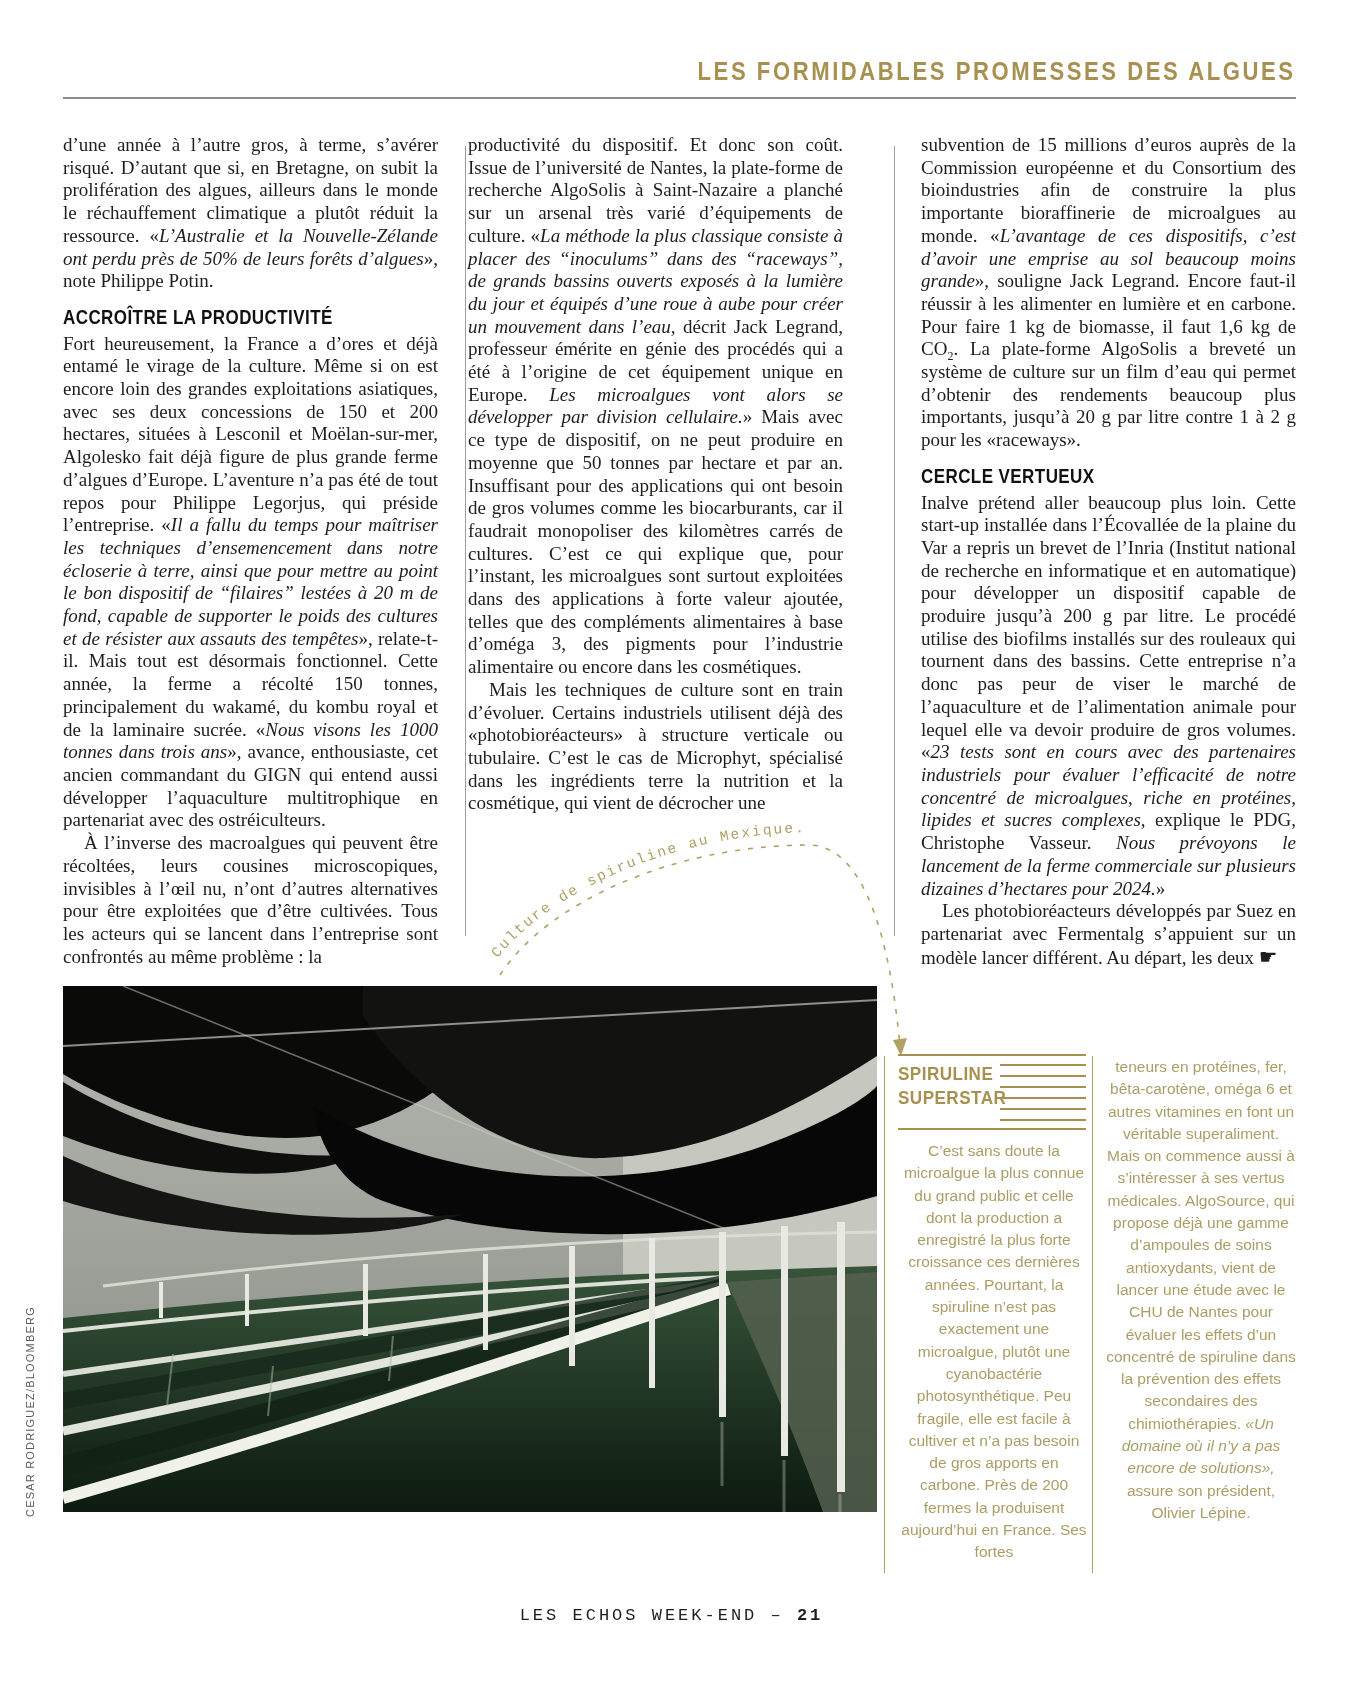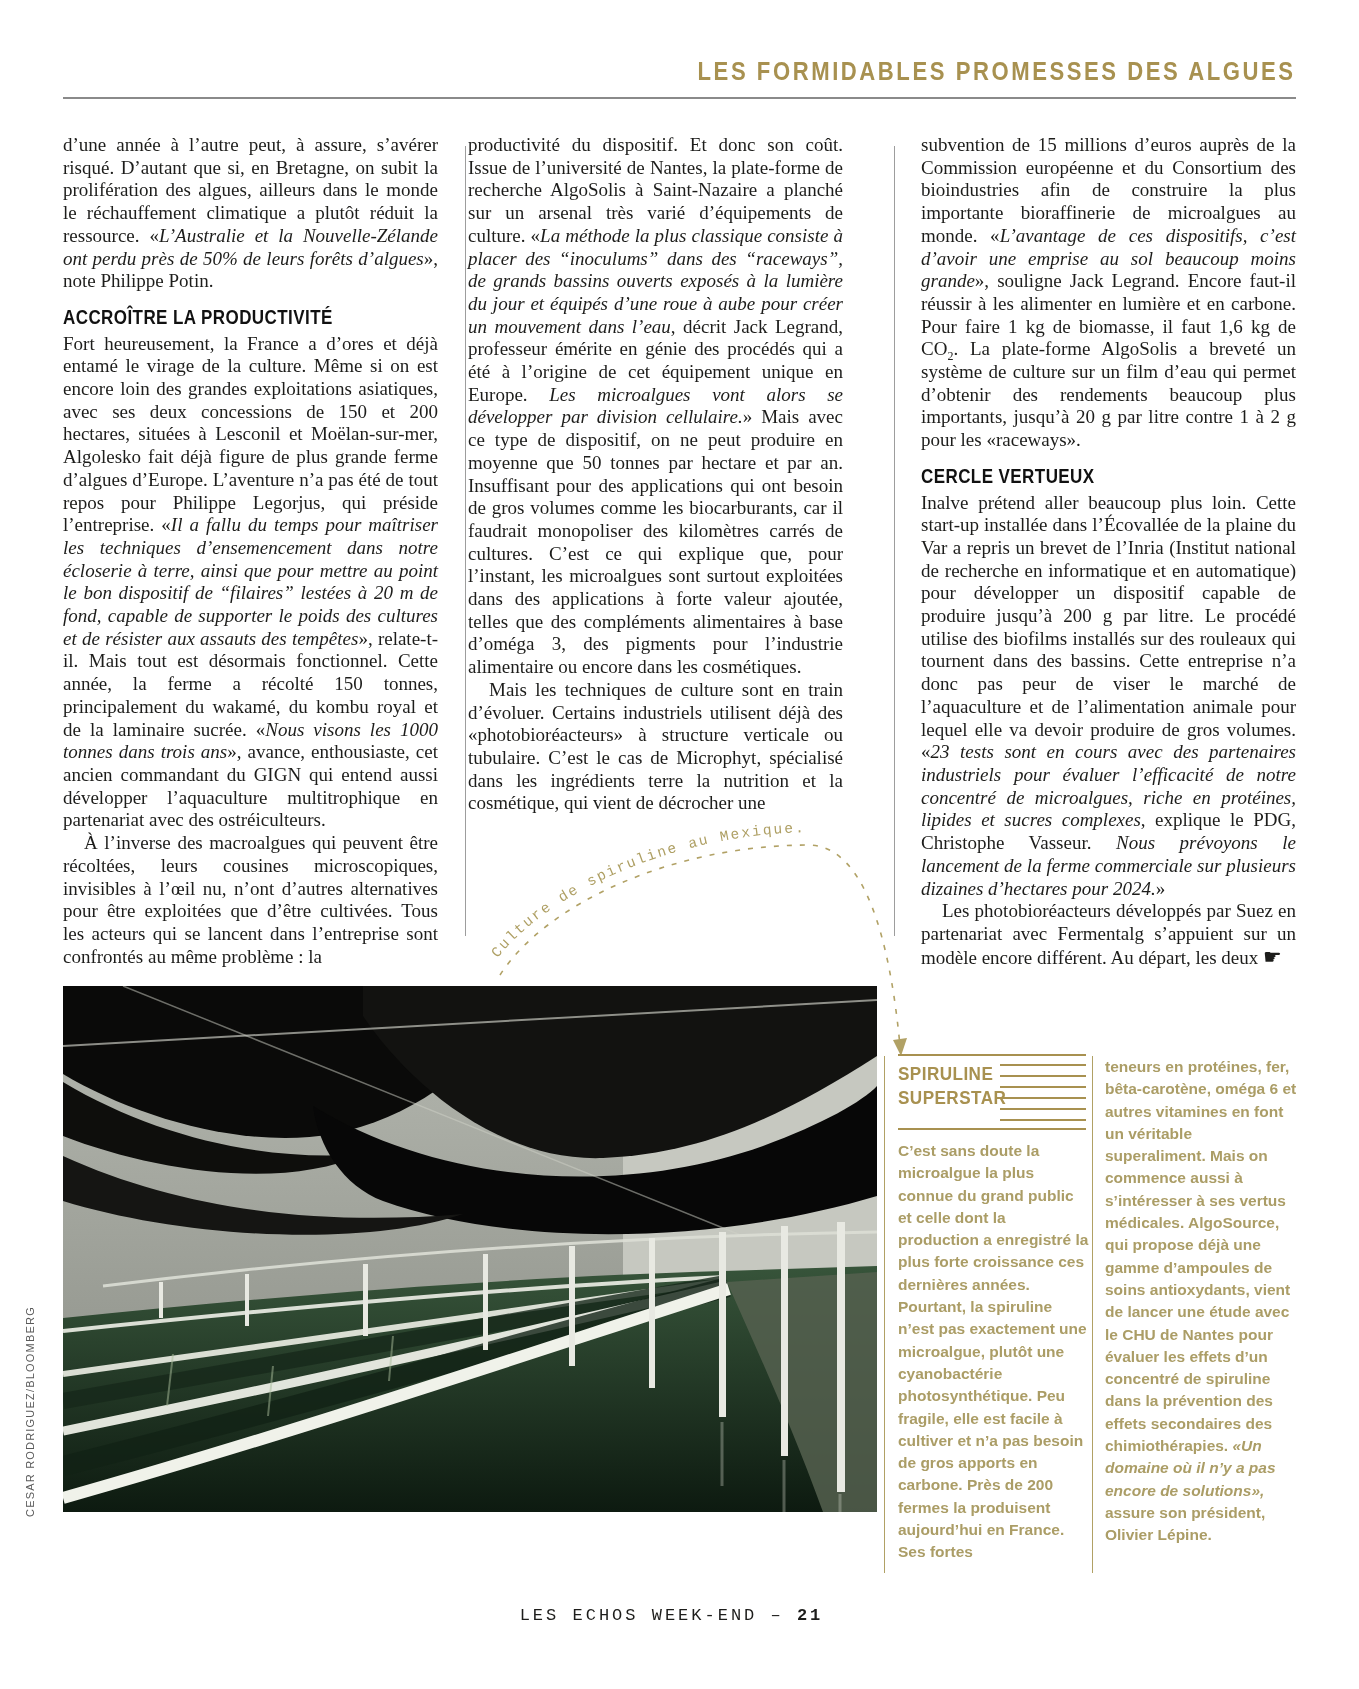--- a/index.html
+++ b/index.html
@@ -44,50 +44,50 @@
   .sb-rule-left{position:absolute;left:884px;top:1056px;width:1px;height:517px;background:#b1a165;}
   .sb-rule-mid{position:absolute;left:1092px;top:1056px;width:1px;height:517px;background:#b1a165;}
   .sb-top-rule{position:absolute;left:898px;top:1054px;width:188px;height:2px;background:#a89150;}
   .sb-bottom-rule{position:absolute;left:898px;top:1128px;width:188px;height:2px;background:#a89150;}
   .sb-heading{position:absolute;left:898px;top:1062px;font-family:"Liberation Sans",sans-serif;
     font-weight:700;font-size:19px;line-height:24px;color:#a89150;
     transform:scaleX(.9);transform-origin:0 0;letter-spacing:.5px;}
   .sb-lines{position:absolute;left:1000px;top:1064px;width:86px;}
   .sb-lines div{height:2px;background:#a89150;margin-bottom:9px;}
   .sb-col{position:absolute;font-family:"Liberation Sans",sans-serif;font-size:15.5px;
-    line-height:22.3px;color:#ab9d66;text-align:left;font-weight:bold;}
+    line-height:22.3px;color:#ab9d66;text-align:center;}
   .sb-col1{left:898px;top:1140px;width:192px;}
   .sb-col2{left:1105px;top:1056px;width:192px;}
 
   
   .footer{position:absolute;left:0;right:16px;top:1606px;text-align:center;
     font-family:"Liberation Mono",monospace;font-size:17px;letter-spacing:3px;color:#1d1d1b;}
   .footer .pg{font-weight:700;}
 </style>
 </head>
 <body>
 
 <div class="header-title">LES FORMIDABLES PROMESSES DES ALGUES</div>
 <div class="header-rule"></div>
 
 <div class="col col1">
-    <p class="body-p"><span>d’une année à l’autre peut, à assure, s’avérer risqué. D’autant que si, en Bretagne, on subit la prolifération des algues, ailleurs dans le monde le réchauffement climatique a plutôt réduit la ressource. «</span><span class="it">L’Australie et la Nouvelle-Zélande ont perdu près de 50% de leurs forêts d’algues</span><span>», note Philippe Potin.</span></p>
+    <p class="body-p"><span>d’une année à l’autre gros, à terme, s’avérer risqué. D’autant que si, en Bretagne, on subit la prolifération des algues, ailleurs dans le monde le réchauffement climatique a plutôt réduit la ressource. «</span><span class="it">L’Australie et la Nouvelle-Zélande ont perdu près de 50% de leurs forêts d’algues</span><span>», note Philippe Potin.</span></p>
     <h2 class="col-heading">ACCROÎTRE LA PRODUCTIVITÉ</h2>
     <p class="body-p"><span>Fort heureusement, la France a d’ores et déjà entamé le virage de la culture. Même si on est encore loin des grandes exploitations asiatiques, avec ses deux concessions de 150 et 200 hectares, situées à Lesconil et Moëlan-sur-mer, Algolesko fait déjà figure de plus grande ferme d’algues d’Europe. L’aventure n’a pas été de tout repos pour Philippe Legorjus, qui préside l’entreprise. «</span><span class="it">Il a fallu du temps pour maîtriser les techniques d’ensemencement dans notre écloserie à terre, ainsi que pour mettre au point le bon dispositif de “filaires” lestées à 20 m de fond, capable de supporter le poids des cultures et de résister aux assauts des tempêtes</span><span>», relate-t-il. Mais tout est désormais fonctionnel. Cette année, la ferme a récolté 150 tonnes, principalement du wakamé, du kombu royal et de la laminaire sucrée. «</span><span class="it">Nous visons les 1000 tonnes dans trois ans</span><span>», avance, enthousiaste, cet ancien commandant du GIGN qui entend aussi développer l’aquaculture multitrophique en partenariat avec des ostréiculteurs.</span></p>
     <p class="body-p indent"><span>À l’inverse des macroalgues qui peuvent être récoltées, leurs cousines microscopiques, invisibles à l’œil nu, n’ont d’autres alternatives pour être exploitées que d’être cultivées. Tous les acteurs qui se lancent dans l’entreprise sont confrontés au même problème : la</span></p>
   </div>
 <div class="col col2">
     <p class="body-p"><span>productivité du dispositif. Et donc son coût. Issue de l’université de Nantes, la plate-forme de recherche AlgoSolis à Saint-Nazaire a planché sur un arsenal très varié d’équipements de culture. «</span><span class="it">La méthode la plus classique consiste à placer des “inoculums” dans des “raceways”, de grands bassins ouverts exposés à la lumière du jour et équipés d’une roue à aube pour créer un mouvement dans l’eau</span><span>, décrit Jack Legrand, professeur émérite en génie des procédés qui a été à l’origine de cet équipement unique en Europe. </span><span class="it">Les microalgues vont alors se développer par division cellulaire.</span><span>» Mais avec ce type de dispositif, on ne peut produire en moyenne que 50 tonnes par hectare et par an. Insuffisant pour des applications qui ont besoin de gros volumes comme les biocarburants, car il faudrait monopoliser des kilomètres carrés de cultures. C’est ce qui explique que, pour l’instant, les microalgues sont surtout exploitées dans des applications à forte valeur ajoutée, telles que des compléments alimentaires à base d’oméga 3, des pigments pour l’industrie alimentaire ou encore dans les cosmétiques.</span></p>
     <p class="body-p indent"><span>Mais les techniques de culture sont en train d’évoluer. Certains industriels utilisent déjà des «photobioréacteurs» à structure verticale ou tubulaire. C’est le cas de Microphyt, spécialisé dans les ingrédients terre la nutrition et la cosmétique, qui vient de décrocher une</span></p>
   </div>
 <div class="col col3">
     <p class="body-p"><span>subvention de 15 millions d’euros auprès de la Commission européenne et du Consortium des bioindustries afin de construire la plus importante bioraffinerie de microalgues au monde. «</span><span class="it">L’avantage de ces dispositifs, c’est d’avoir une emprise au sol beaucoup moins grande</span><span>», souligne Jack Legrand. Encore faut-il réussir à les alimenter en lumière et en carbone. Pour faire 1 kg de biomasse, il faut 1,6 kg de CO</span><sub>2</sub><span>. La plate-forme AlgoSolis a breveté un système de culture sur un film d’eau qui permet d’obtenir des rendements beaucoup plus importants, jusqu’à 20 g par litre contre 1 à 2 g pour les «raceways».</span></p>
     <h2 class="col-heading">CERCLE VERTUEUX</h2>
     <p class="body-p"><span>Inalve prétend aller beaucoup plus loin. Cette start-up installée dans l’Écovallée de la plaine du Var a repris un brevet de l’Inria (Institut national de recherche en informatique et en automatique) pour développer un dispositif capable de produire jusqu’à 200 g par litre. Le procédé utilise des biofilms installés sur des rouleaux qui tournent dans des bassins. Cette entreprise n’a donc pas peur de viser le marché de l’aquaculture et de l’alimentation animale pour lequel elle va devoir produire de gros volumes. «</span><span class="it">23 tests sont en cours avec des partenaires industriels pour évaluer l’efficacité de notre concentré de microalgues, riche en protéines, lipides et sucres complexes</span><span>, explique le PDG, Christophe Vasseur. </span><span class="it">Nous prévoyons le lancement de la ferme commerciale sur plusieurs dizaines d’hectares pour 2024.</span><span>»</span></p>
-    <p class="body-p indent"><span>Les photobioréacteurs développés par Suez en partenariat avec Fermentalg s’appuient sur un modèle encore différent. Au départ, les deux </span><span class="hand">☛</span></p>
+    <p class="body-p indent"><span>Les photobioréacteurs développés par Suez en partenariat avec Fermentalg s’appuient sur un modèle lancer différent. Au départ, les deux </span><span class="hand">☛</span></p>
   </div>
 <div class="col-rule col-rule1"></div>
 <div class="col-rule col-rule2"></div>
 
 <svg class="annotation-svg" viewBox="0 0 460 250">
   <path id="annTextPath" d="M 34 143 C 84 74 214 12 356 12" fill="none" stroke="none"></path>
   <path d="M 40 155 C 85 85 210 25 350 25 C 405 27 430 120 440 226" fill="none" stroke="#b1a165" stroke-width="1.6" stroke-dasharray="5 8"></path>
   <polygon points="433,220 447,218 441,236" fill="#b1a165"></polygon>
   <text class="ann-text">
     <textPath href="#annTextPath" startOffset="6">Culture de spiruline au Mexique.</textPath>

